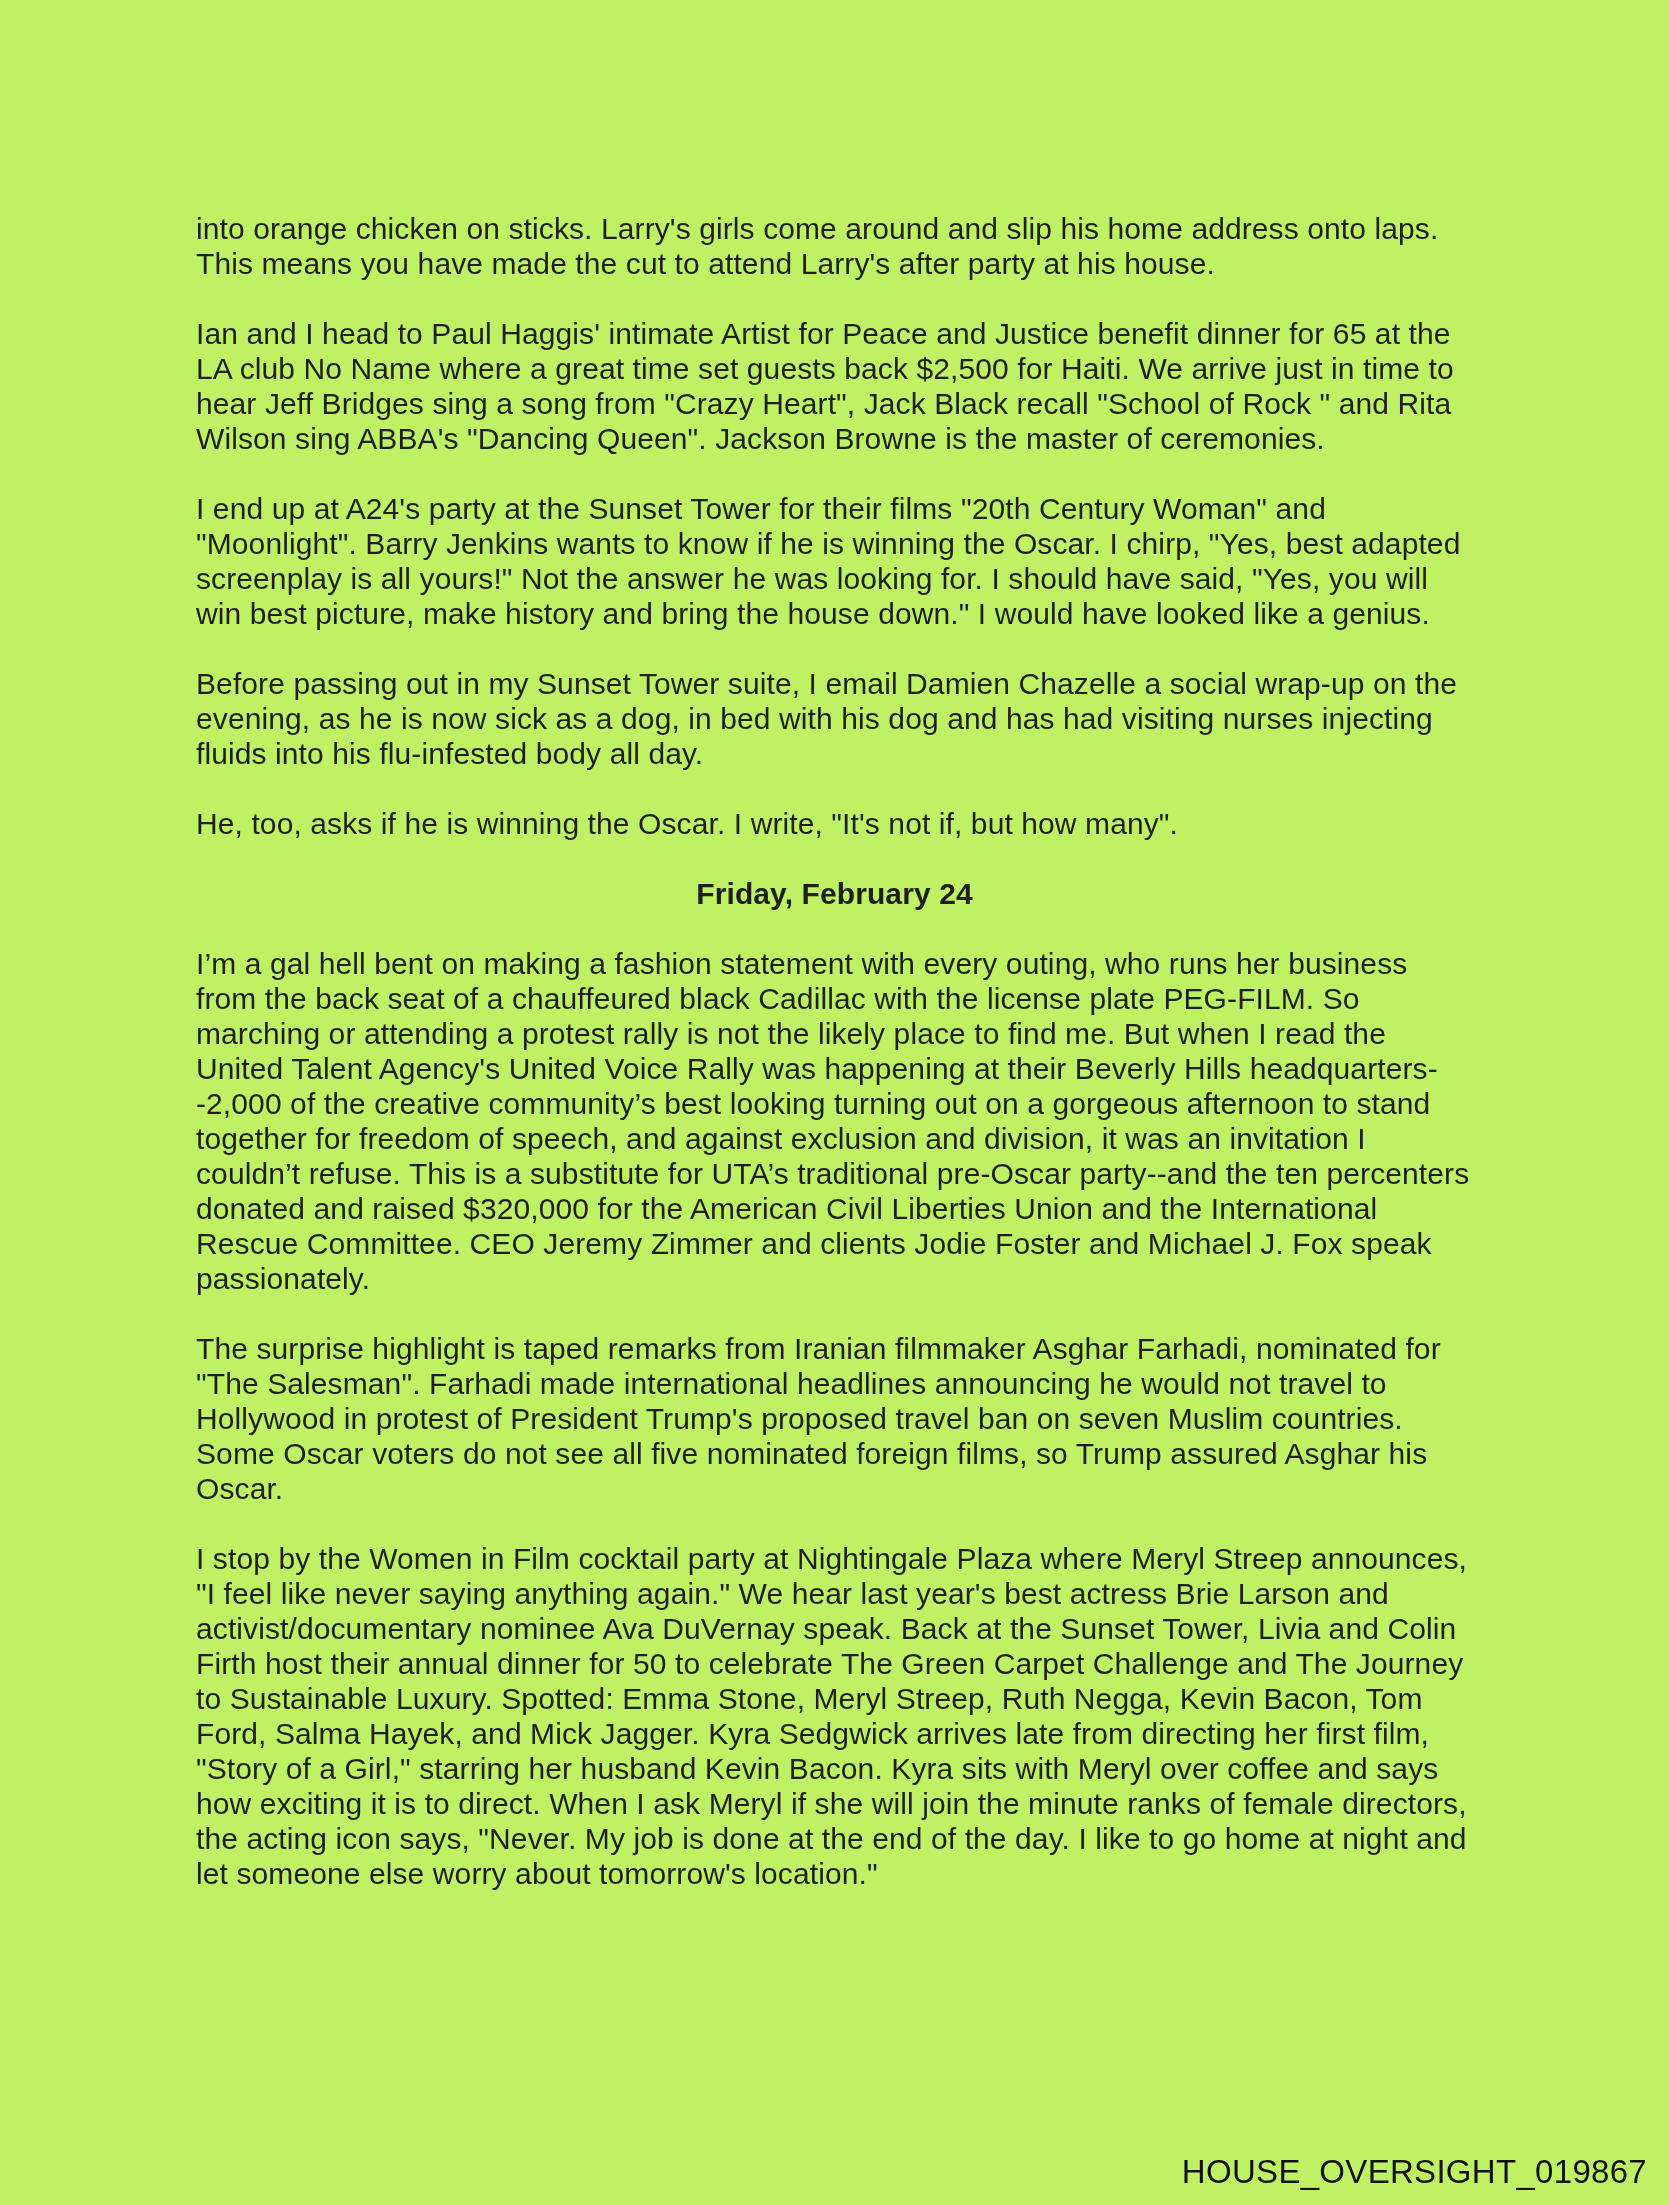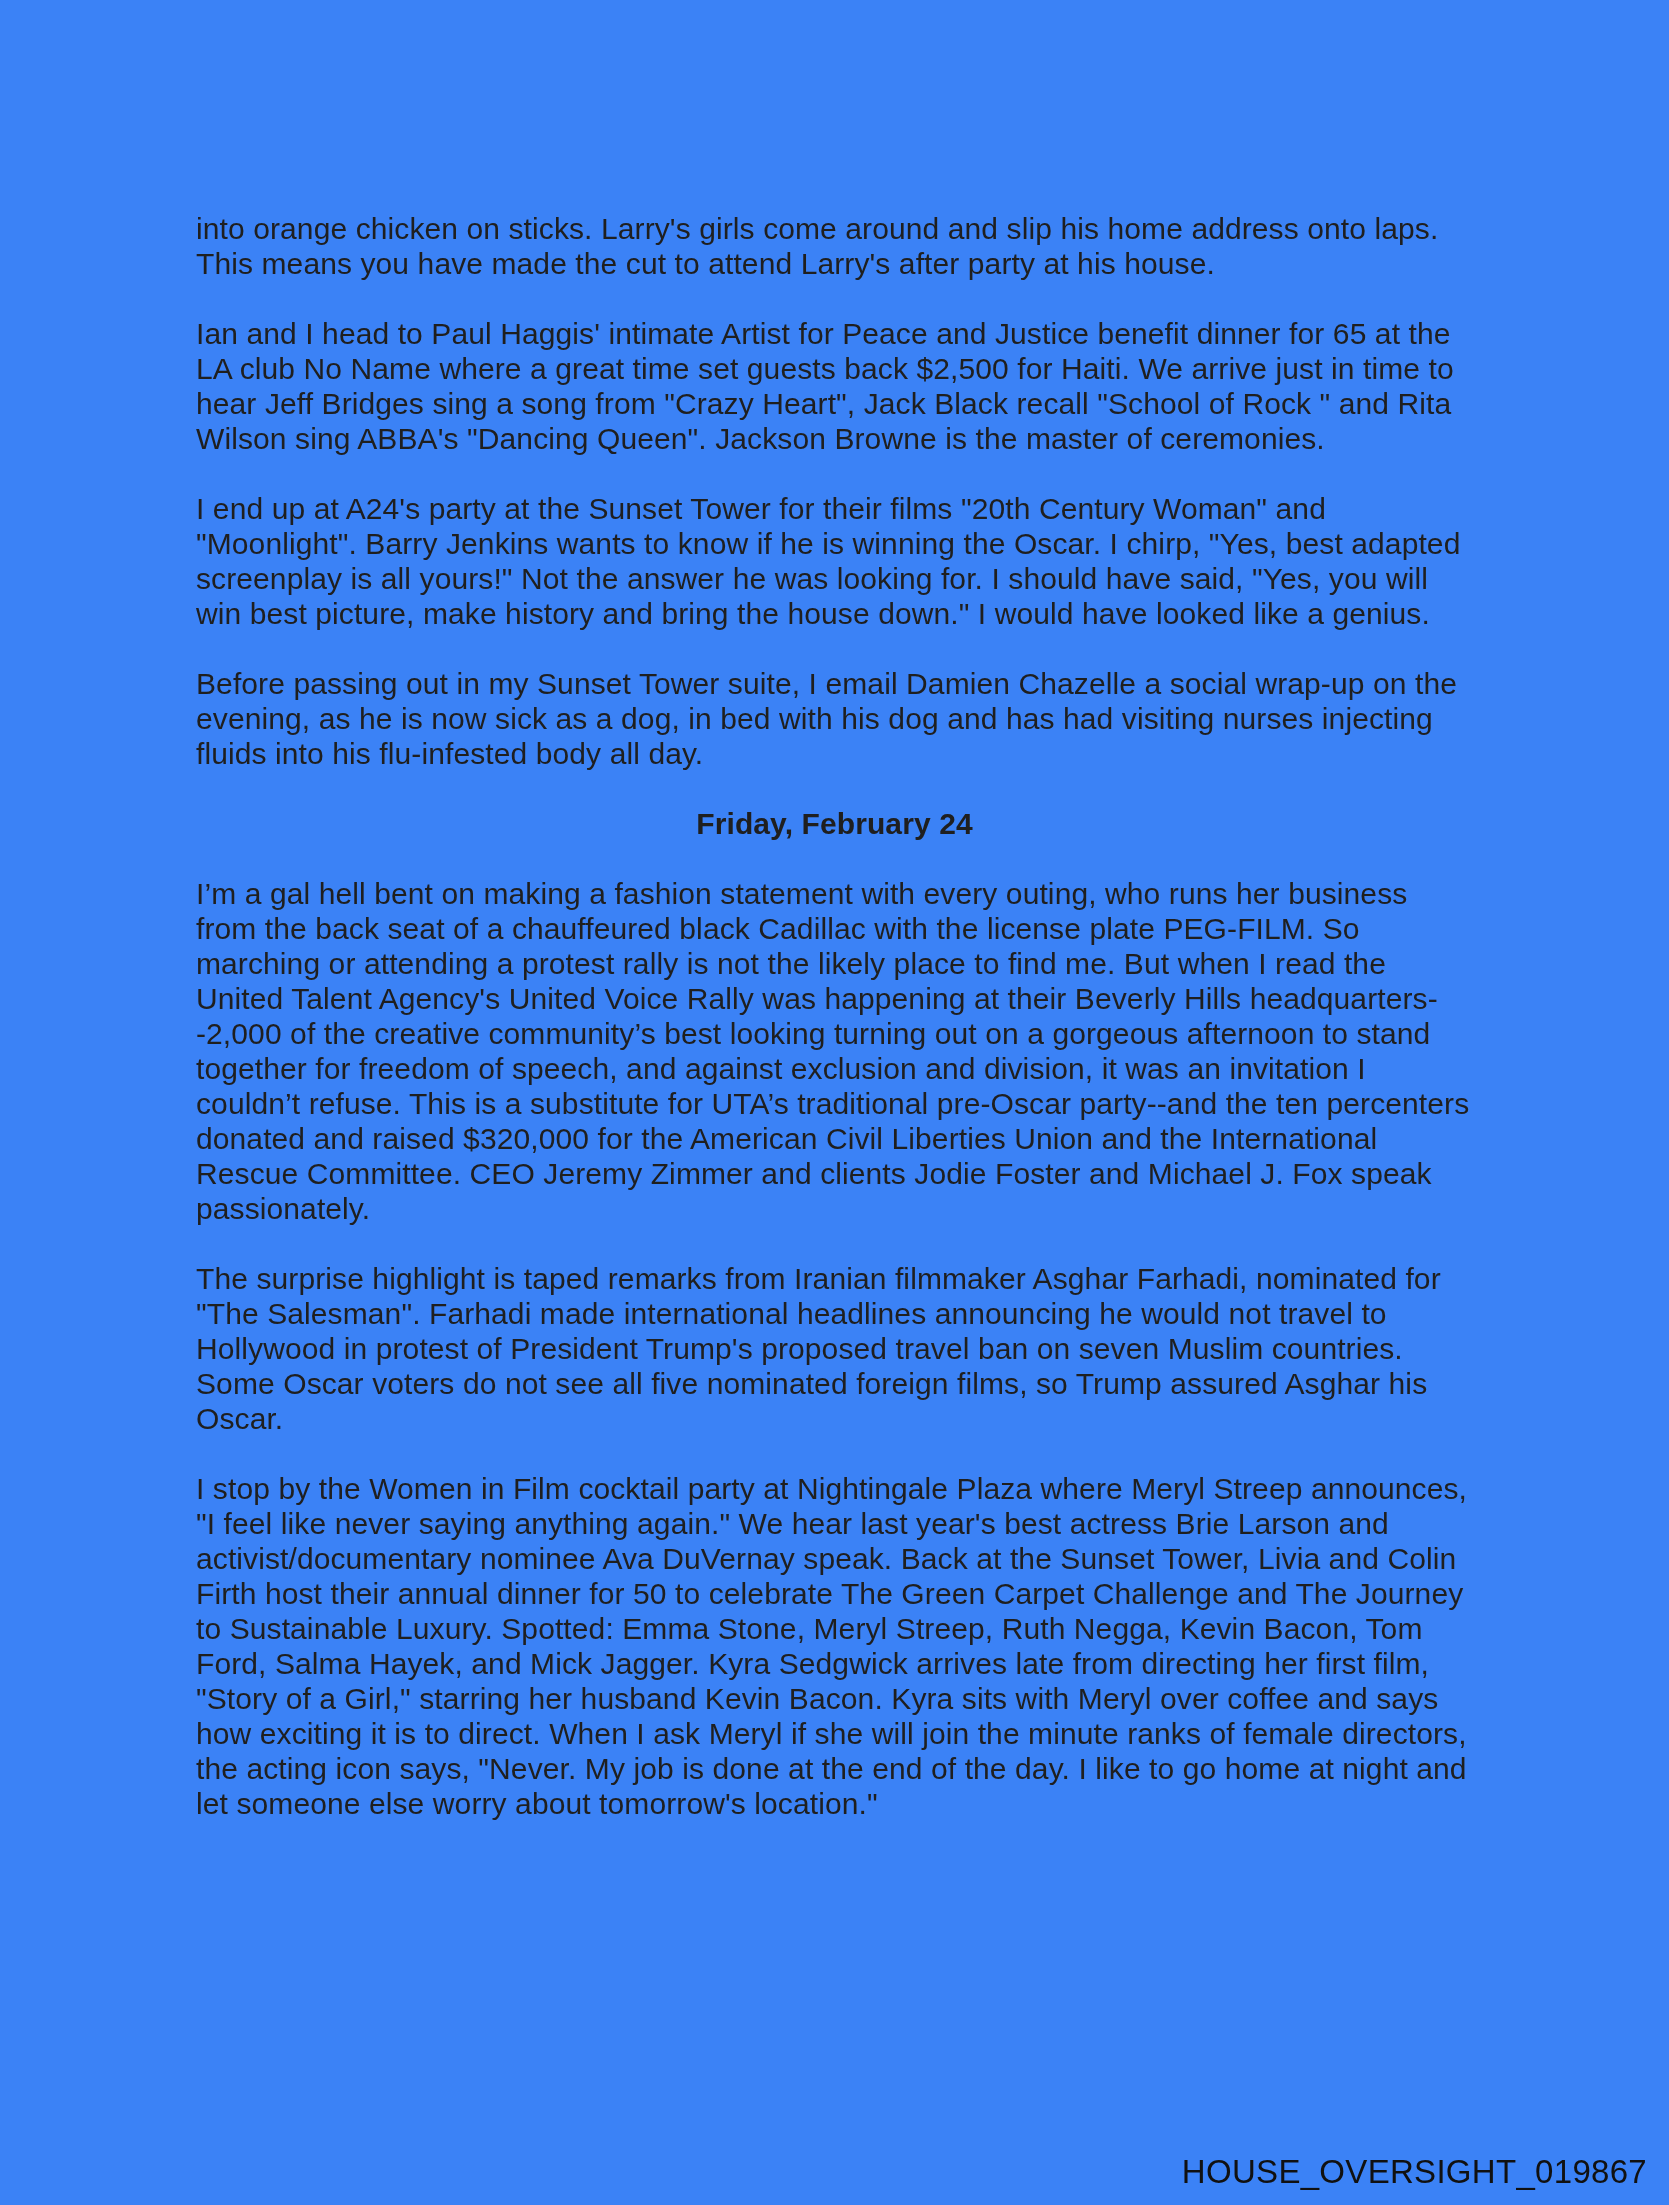--- a/index.html
+++ b/index.html
@@ -7,21 +7,21 @@
   body {
     width: 1669px;
     height: 2205px;
     position: relative;
     font-family: "Liberation Sans", sans-serif;
     color: #1f1f1f;
   }
   .page {
     position: absolute;
     inset: 0;
-    background: #3b82f6;
+    background: #bef264;
     padding: 211px 196px 0 196px;
   }
   .body-para {
     font-size: 30px;
     line-height: 35px;
     margin: 0 0 35px 0;
     font-weight: 400;
     letter-spacing: 0.1px;
   }
   .section-heading {
@@ -43,20 +43,21 @@
   }
 </style>
 </head>
 <body>
 
 <div class="page">
   <p class="body-para">into orange chicken on sticks. Larry's girls come around and slip his home address onto laps. This means you have made the cut to attend Larry's after party at his house.</p>
   <p class="body-para">Ian and I head to Paul Haggis' intimate Artist for Peace and Justice benefit dinner for 65 at the LA club No Name where a great time set guests back $2,500 for Haiti. We arrive just in time to hear Jeff Bridges sing a song from "Crazy Heart", Jack Black recall "School of Rock " and Rita Wilson sing ABBA's "Dancing Queen". Jackson Browne is the master of ceremonies.</p>
   <p class="body-para">I end up at A24's party at the Sunset Tower for their films "20th Century Woman" and "Moonlight". Barry Jenkins wants to know if he is winning the Oscar. I chirp, "Yes, best adapted screenplay is all yours!" Not the answer he was looking for. I should have said, "Yes, you will win best picture, make history and bring the house down." I would have looked like a genius.</p>
   <p class="body-para">Before passing out in my Sunset Tower suite, I email Damien Chazelle a social wrap-up on the evening, as he is now sick as a dog, in bed with his dog and has had visiting nurses injecting fluids into his flu-infested body all day.</p>
+  <p class="body-para">He, too, asks if he is winning the Oscar. I write, "It's not if, but how many".</p>
   <h2 class="section-heading">Friday, February 24</h2>
   <p class="body-para">I’m a gal hell bent on making a fashion statement with every outing, who runs her business from the back seat of a chauffeured black Cadillac with the license plate PEG-FILM. So marching or attending a protest rally is not the likely place to find me. But when I read the United Talent Agency's United Voice Rally was happening at their Beverly Hills headquarters--2,000 of the creative community’s best looking turning out on a gorgeous afternoon to stand together for freedom of speech, and against exclusion and division, it was an invitation I couldn’t refuse. This is a substitute for UTA’s traditional pre-Oscar party--and the ten percenters donated and raised $320,000 for the American Civil Liberties Union and the International Rescue Committee. CEO Jeremy Zimmer and clients Jodie Foster and Michael J. Fox speak passionately.</p>
   <p class="body-para">The surprise highlight is taped remarks from Iranian filmmaker Asghar Farhadi, nominated for "The Salesman". Farhadi made international headlines announcing he would not travel to Hollywood in protest of President Trump's proposed travel ban on seven Muslim countries. Some Oscar voters do not see all five nominated foreign films, so Trump assured Asghar his Oscar.</p>
   <p class="body-para">I stop by the Women in Film cocktail party at Nightingale Plaza where Meryl Streep announces, "I feel like never saying anything again." We hear last year's best actress Brie Larson and activist/documentary nominee Ava DuVernay speak. Back at the Sunset Tower, Livia and Colin Firth host their annual dinner for 50 to celebrate The Green Carpet Challenge and The Journey to Sustainable Luxury. Spotted: Emma Stone, Meryl Streep, Ruth Negga, Kevin Bacon, Tom Ford, Salma Hayek, and Mick Jagger. Kyra Sedgwick arrives late from directing her first film, "Story of a Girl," starring her husband Kevin Bacon. Kyra sits with Meryl over coffee and says how exciting it is to direct. When I ask Meryl if she will join the minute ranks of female directors, the acting icon says, "Never. My job is done at the end of the day. I like to go home at night and let someone else worry about tomorrow's location."</p>
 </div>
 
 <div class="bates-footer">HOUSE_OVERSIGHT_019867</div>
 
 
 </body></html>

